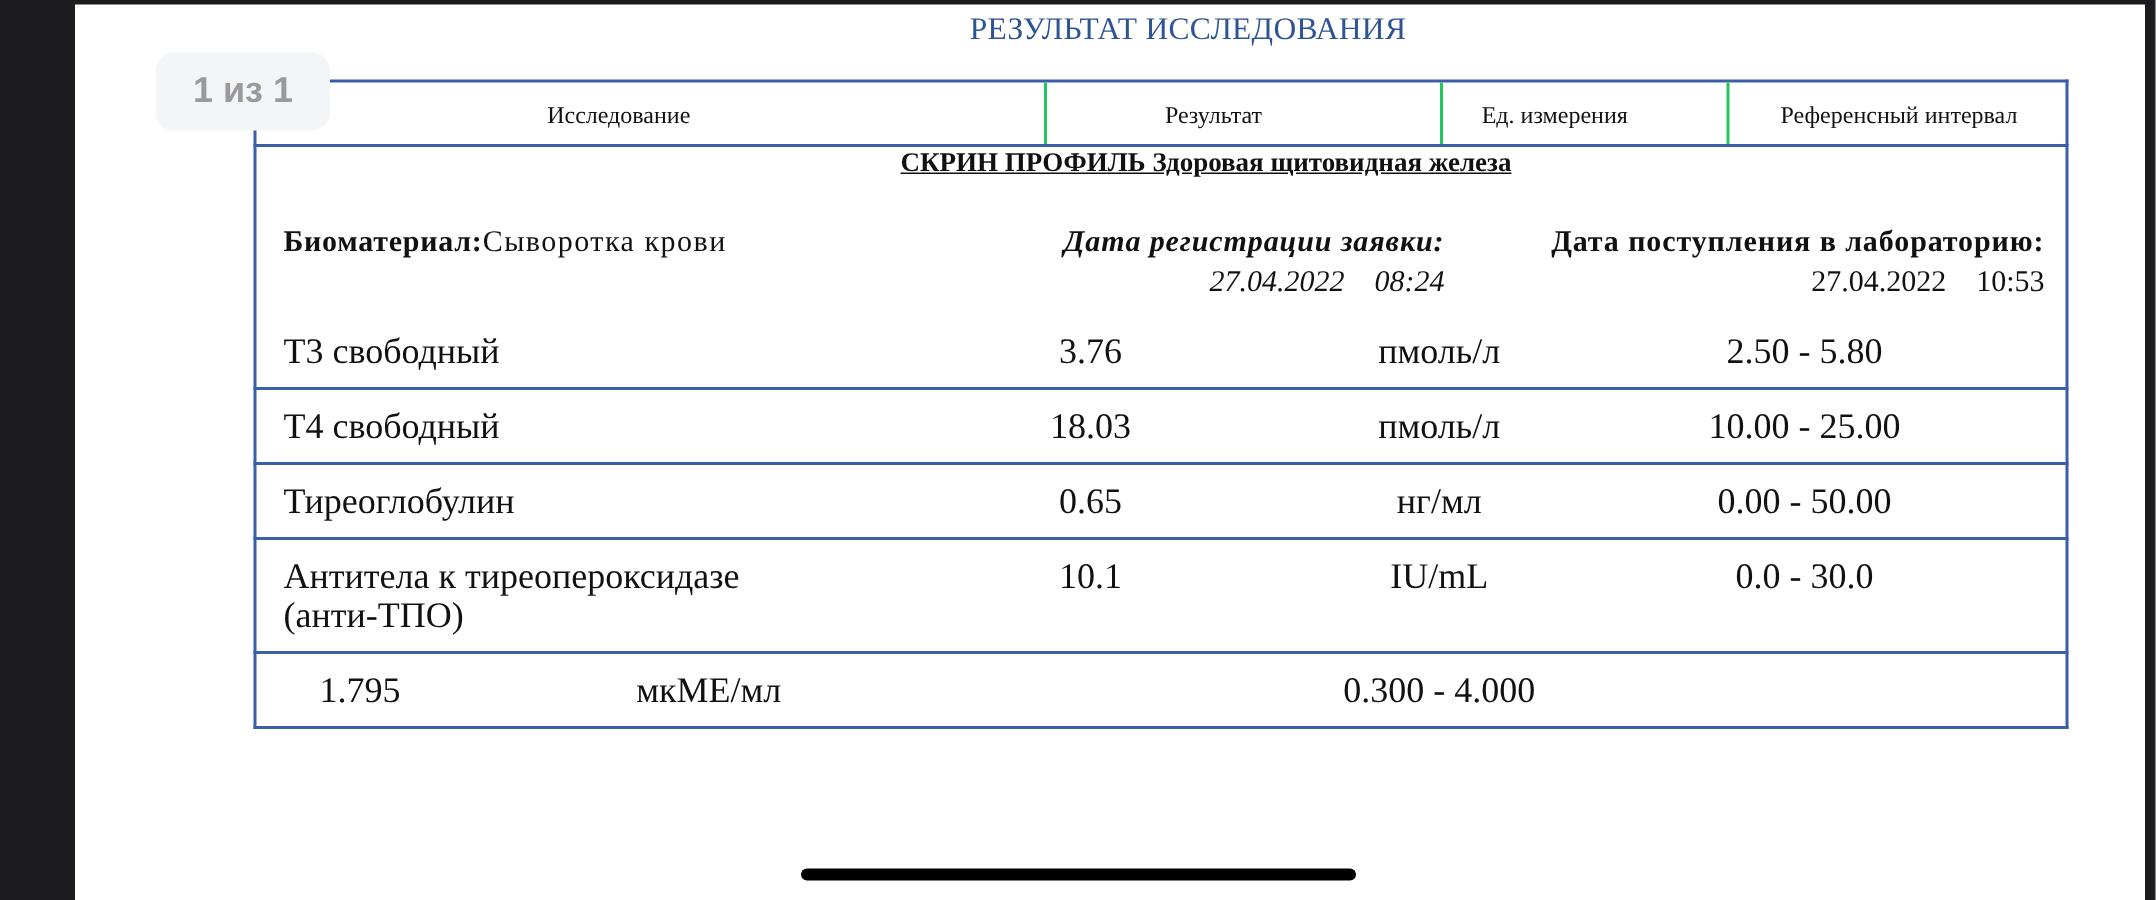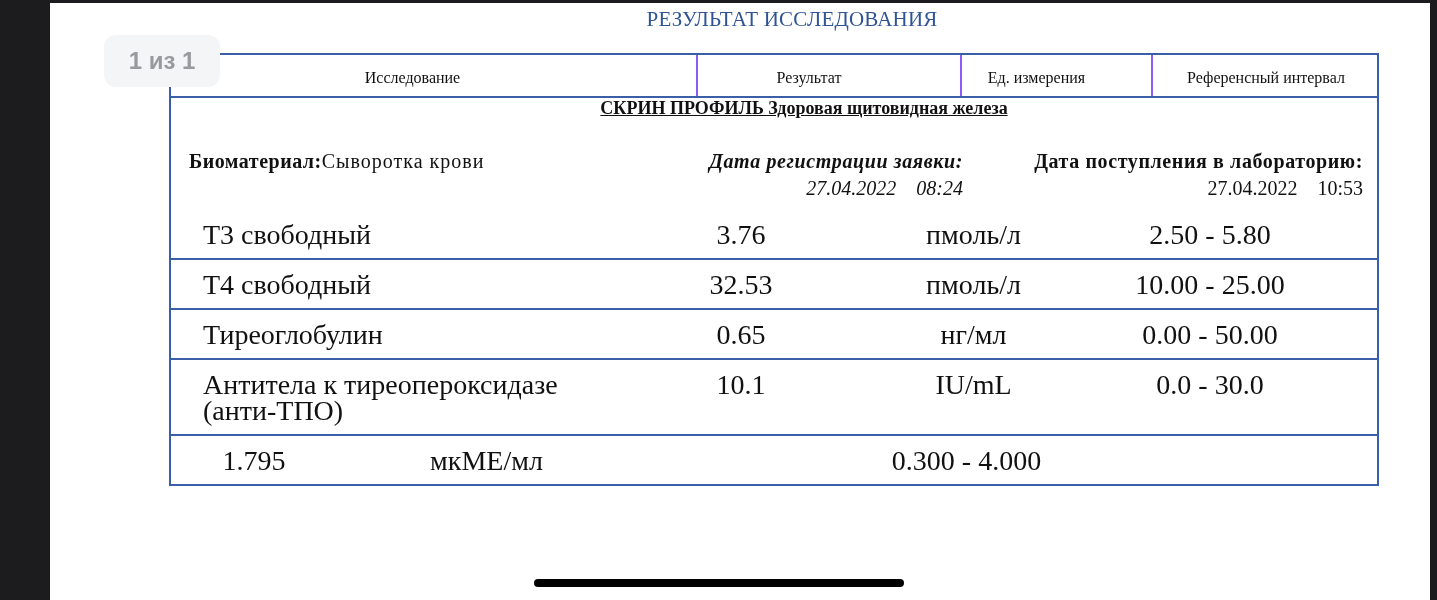--- a/index.html
+++ b/index.html
@@ -29,21 +29,21 @@
   .table {
     position: absolute; left: 119px; top: 50px; width: 1210px;
     border: 2px solid #3b5ea8; border-top: none; box-sizing: border-box;
   }
   .thead {
     display: flex; height: 41px; border-top: 2px solid #3b5ea8;
     border-bottom: 2px solid #3b5ea8; font-size: 16px;
     margin-left: -2px; margin-right: -2px; gap: 40px;
   }
   .th { display: flex; align-items: center; justify-content: center; padding-top: 4px; box-sizing: border-box; }
-  .th + .th { border-left: 2px solid #8b5cf6; }
+  .th + .th { border-left: 2px solid #22c55e; }
   .c1 { width: 487px; }
   .c2 { width: 224px; }
   .c3 { width: 151px; }
   .c4 { flex: 1; }
   .profile {
     height: 112px; position: relative;
   }
   .profile-title {
     position: absolute; left: 0; right: 0; top: 0; text-align: center;
     font-weight: bold; text-decoration: underline; font-size: 18px;
@@ -53,22 +53,22 @@
   .bio b { font-weight: bold; letter-spacing: 0.5px; }
   .bio span.v { letter-spacing: 1px; }
   .reg { position: absolute; left: 515px; top: 52px; font-size: 20px; text-align: right; width: 277px; font-style: italic; }
   .reg .lbl { font-weight: bold; letter-spacing: 0.6px; display: block; }
   .reg .val { display: block; margin-top: 4px; padding-right: 0; }
   .arr { position: absolute; left: 820px; top: 52px; font-size: 20px; text-align: right; width: 372px; }
   .arr .lbl { font-weight: bold; letter-spacing: 0.6px; display: block; }
   .arr .val { display: block; margin-top: 4px; padding-right: 0px; }
   .sep { display: inline-block; width: 20px; }
   .row {
-    display: flex; border-top: 2px solid #3b5ea8; font-size: 28px;
-    margin-left: -2px; margin-right: -2px; padding-left: 18px; padding-right: 2px;
+    display: flex; border-top: 2px solid #3b5ea8; font-size: 24px;
+    margin-left: -2px; margin-right: -2px; padding-left: 4px; padding-right: 2px;
   }
   .row:first-of-type { border-top: none; }
   .row .cell { box-sizing: border-box; padding-top: 12px; padding-bottom: 10px; line-height: 26px; }
   .row .name { width: 487px; padding-left: 16px; }
   .row .res { width: 224px; text-align: center; padding-right: 90px; }
   .row .unit { width: 151px; text-align: center; padding-left: 0px; }
   .row .ref { flex: 1; text-align: center; padding-right: 6px; }
   .r1 { border-top: none; }
   .home-indicator {
     position: absolute; left: 484px; top: 576px; width: 370px; height: 8px;
@@ -107,21 +107,21 @@
     </div>
 
     <div class="row r1">
       <div class="cell name">Т3 свободный</div>
       <div class="cell res">3.76</div>
       <div class="cell unit">пмоль/л</div>
       <div class="cell ref">2.50 - 5.80</div>
     </div>
     <div class="row">
       <div class="cell name">Т4 свободный</div>
-      <div class="cell res">32.53</div>
+      <div class="cell res">18.03</div>
       <div class="cell unit">пмоль/л</div>
       <div class="cell ref">10.00 - 25.00</div>
     </div>
     <div class="row">
       <div class="cell name">Тиреоглобулин</div>
       <div class="cell res">0.65</div>
       <div class="cell unit">нг/мл</div>
       <div class="cell ref">0.00 - 50.00</div>
     </div>
     <div class="row">

